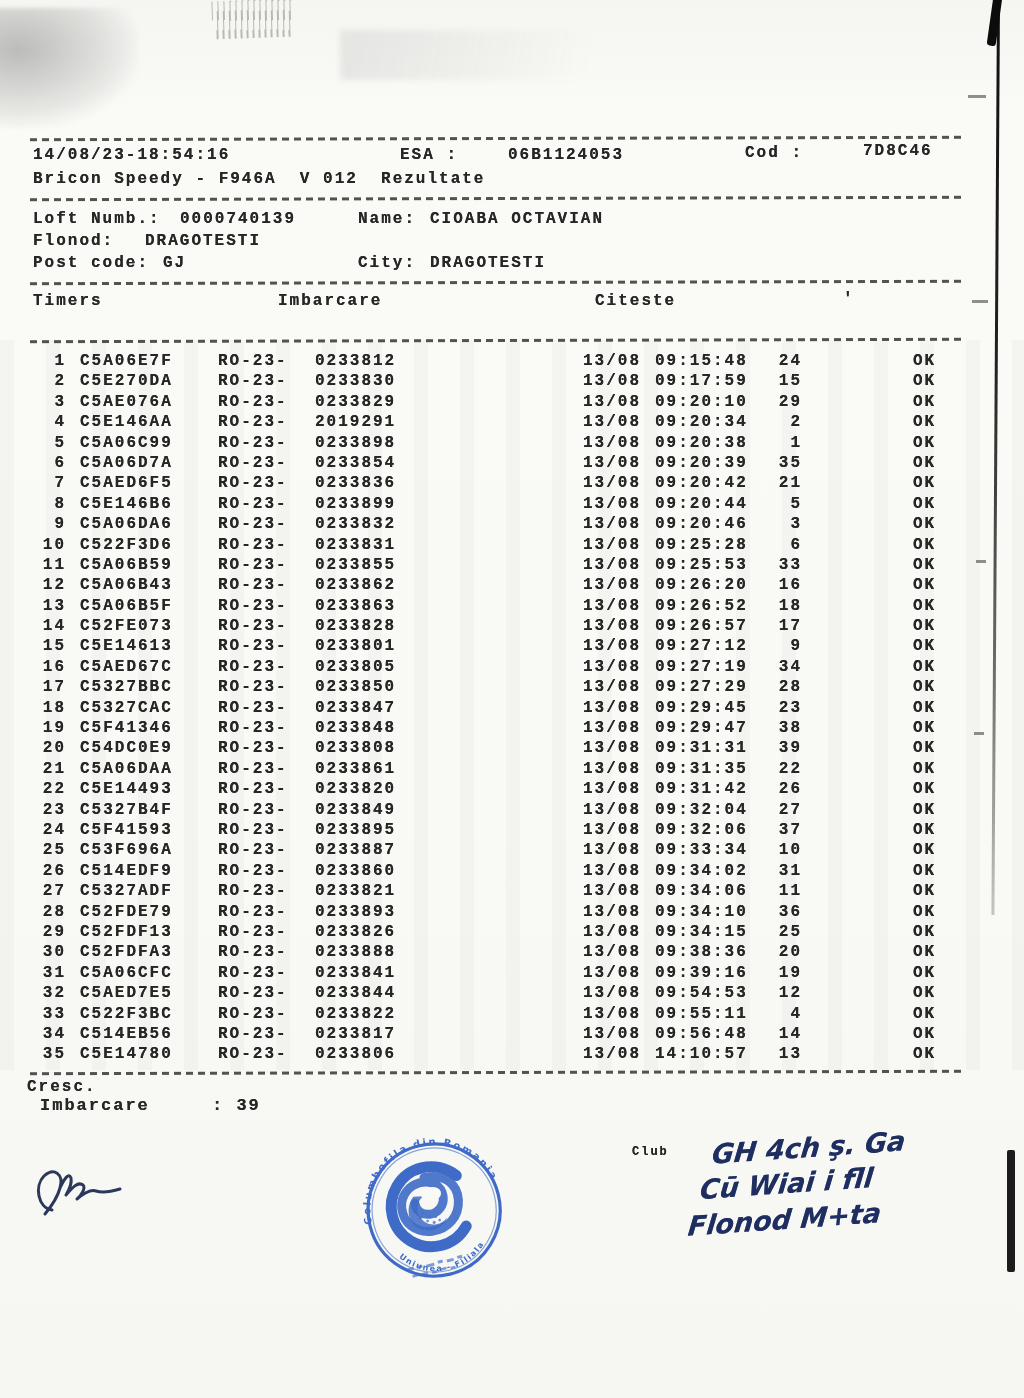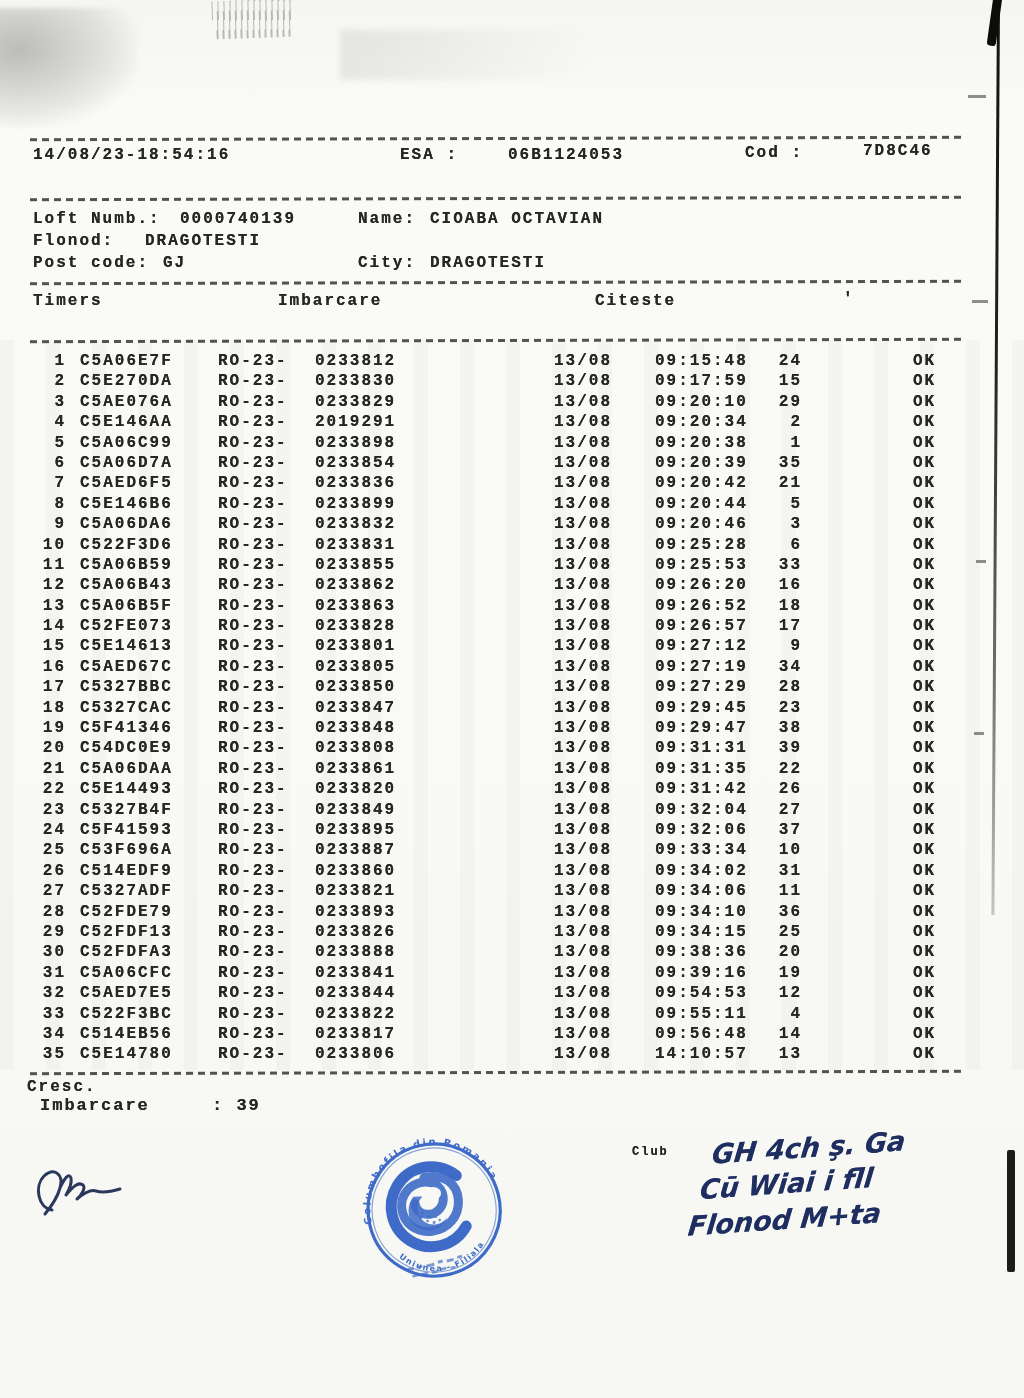--- a/index.html
+++ b/index.html
@@ -32,21 +32,21 @@
   .trow{position:relative;height:20.4px;}
   .trow span{
     position:absolute;top:0;
     font-size:16px;letter-spacing:2px;white-space:pre;
     text-shadow:0 0 0.6px rgba(20,20,20,0.75);
   }
   .c-rank{left:22px;width:44px;text-align:right;}
   .c-ring{left:80px;}
   .c-country{left:218px;}
   .c-num{left:315px;}
-  .c-date{left:554px;}
+  .c-date{left:583px;}
   .c-time{left:655px;}
   .c-order{left:742px;width:60px;text-align:right;}
   .c-status{left:913px;}
   
   .hand{
     position:absolute;
     font-family:"DejaVu Sans",sans-serif;
     font-style:italic;
     font-weight:bold;
     color:#1f2e60;
@@ -107,20 +107,21 @@
   <div class="sep" style="top:197px"></div>
   <div class="sep" style="top:281px"></div>
   <div class="sep" style="top:339px"></div>
   <div class="sep" style="top:1071px"></div>
 
   <div class="mono" style="left:33px;top:146px">14/08/23-18:54:16</div>
   <div class="mono" style="left:400px;top:146px">ESA :</div>
   <div class="mono" style="left:508px;top:146px">06B1124053</div>
   <div class="mono" style="left:745px;top:144px">Cod :</div>
   <div class="mono" style="left:863px;top:142px">7D8C46</div>
+  <div class="mono" style="left:33px;top:170px">Bricon Speedy - F946A  V 012  Rezultate</div>
 
   <div class="mono" style="left:33px;top:210px">Loft Numb.:</div>
   <div class="mono" style="left:180px;top:210px">0000740139</div>
   <div class="mono" style="left:358px;top:210px">Name:</div>
   <div class="mono" style="left:430px;top:210px">CIOABA OCTAVIAN</div>
   <div class="mono" style="left:33px;top:232px">Flonod:</div>
   <div class="mono" style="left:145px;top:232px">DRAGOTESTI</div>
   <div class="mono" style="left:33px;top:254px">Post code:</div>
   <div class="mono" style="left:163px;top:254px">GJ</div>
   <div class="mono" style="left:358px;top:254px">City:</div>

